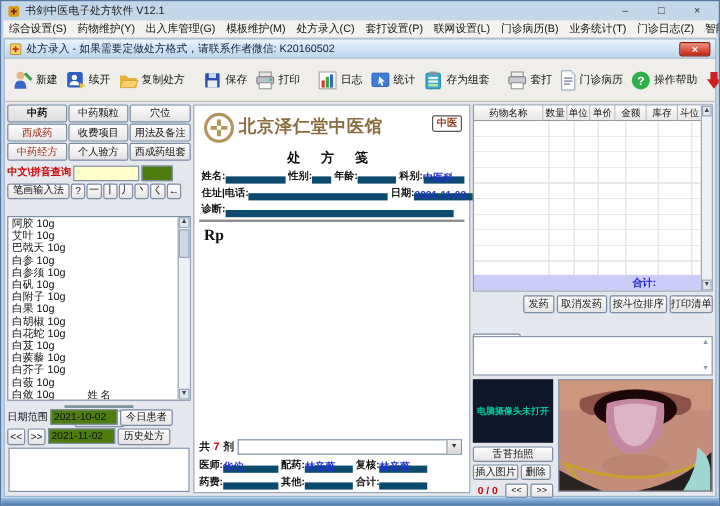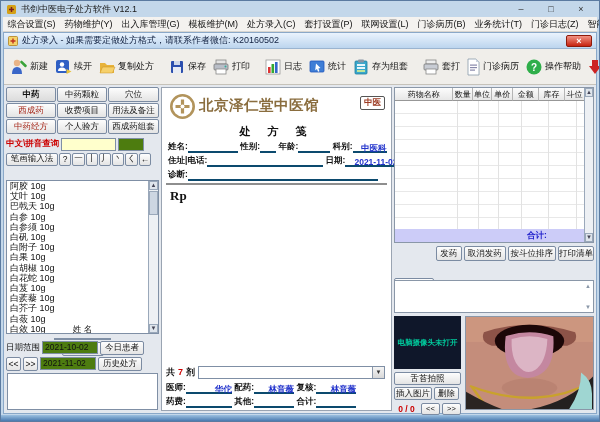--- a/index.html
+++ b/index.html
@@ -59,21 +59,21 @@
 
   
   .cpanel { position:absolute; left:157px; top:2px; width:231px; bottom:2px; background:#fff; border:1px solid #9aa4b2; }
   .chead { position:absolute; top:5px; left:4px; right:4px; height:30px; }
   .clogo { position:absolute; left:3px; top:0; }
   .cname { position:absolute; left:33px; top:3px; font-size:14.5px; font-weight:bold; color:#8a6d3e; letter-spacing:0.5px; white-space:nowrap; }
   .cbadge { position:absolute; right:2px; top:3px; width:25px; height:14px; border:1.5px solid #555; border-radius:2px; font-size:8.5px; font-weight:bold; color:#9c3a22; display:flex; align-items:center; justify-content:center; }
   .sheet-title { position:absolute; top:36px; left:0; right:0; text-align:center; font-size:11px; font-weight:bold; letter-spacing:7px; color:#111; }
   .frow { position:absolute; left:6px; right:6px; font-size:8.5px; font-weight:bold; color:#111; white-space:nowrap; }
   .frow1 { top:53px; } .frow2 { top:67px; } .frow3 { top:81px; }
-  .uval { display:inline-block; border-bottom:2px solid #0c4a6e; height:10px; vertical-align:bottom; text-align:right; font-weight:bold; color:#2233cc; font-size:8.5px; }
+  .uval { display:inline-block; border-bottom:6px solid #0c4a6e; height:10px; vertical-align:bottom; text-align:left; font-weight:bold; color:#2233cc; font-size:8.5px; }
   .divider { position:absolute; top:95px; left:4px; right:4px; height:2px; background:#8e8e8e; }
   .rp { position:absolute; top:100px; left:8px; font-family:"Liberation Serif","DejaVu Serif",serif; font-size:13px; font-weight:bold; color:#111; }
   .combo-row { position:absolute; bottom:31px; left:4px; right:6px; height:14px; display:flex; align-items:center; gap:3px; font-size:9px; font-weight:bold; color:#111; }
   .dose-num { color:#cc0000; }
   .combo { flex:1; height:13px; background:#fff; border:1px solid #7f8fa5; position:relative; }
   .combo-dd { position:absolute; right:0; top:0; bottom:0; width:12px; background:linear-gradient(#f4f4f4,#d8d8d8); border-left:1px solid #8a97a8; font-size:6px; line-height:11px; text-align:center; color:#333; }
   .doc-row { position:absolute; bottom:16px; left:4px; right:4px; font-size:8.5px; font-weight:bold; color:#111; white-space:nowrap; }
   .fee-row { position:absolute; bottom:2px; left:4px; right:4px; font-size:8.5px; font-weight:bold; color:#111; white-space:nowrap; }
 
   

